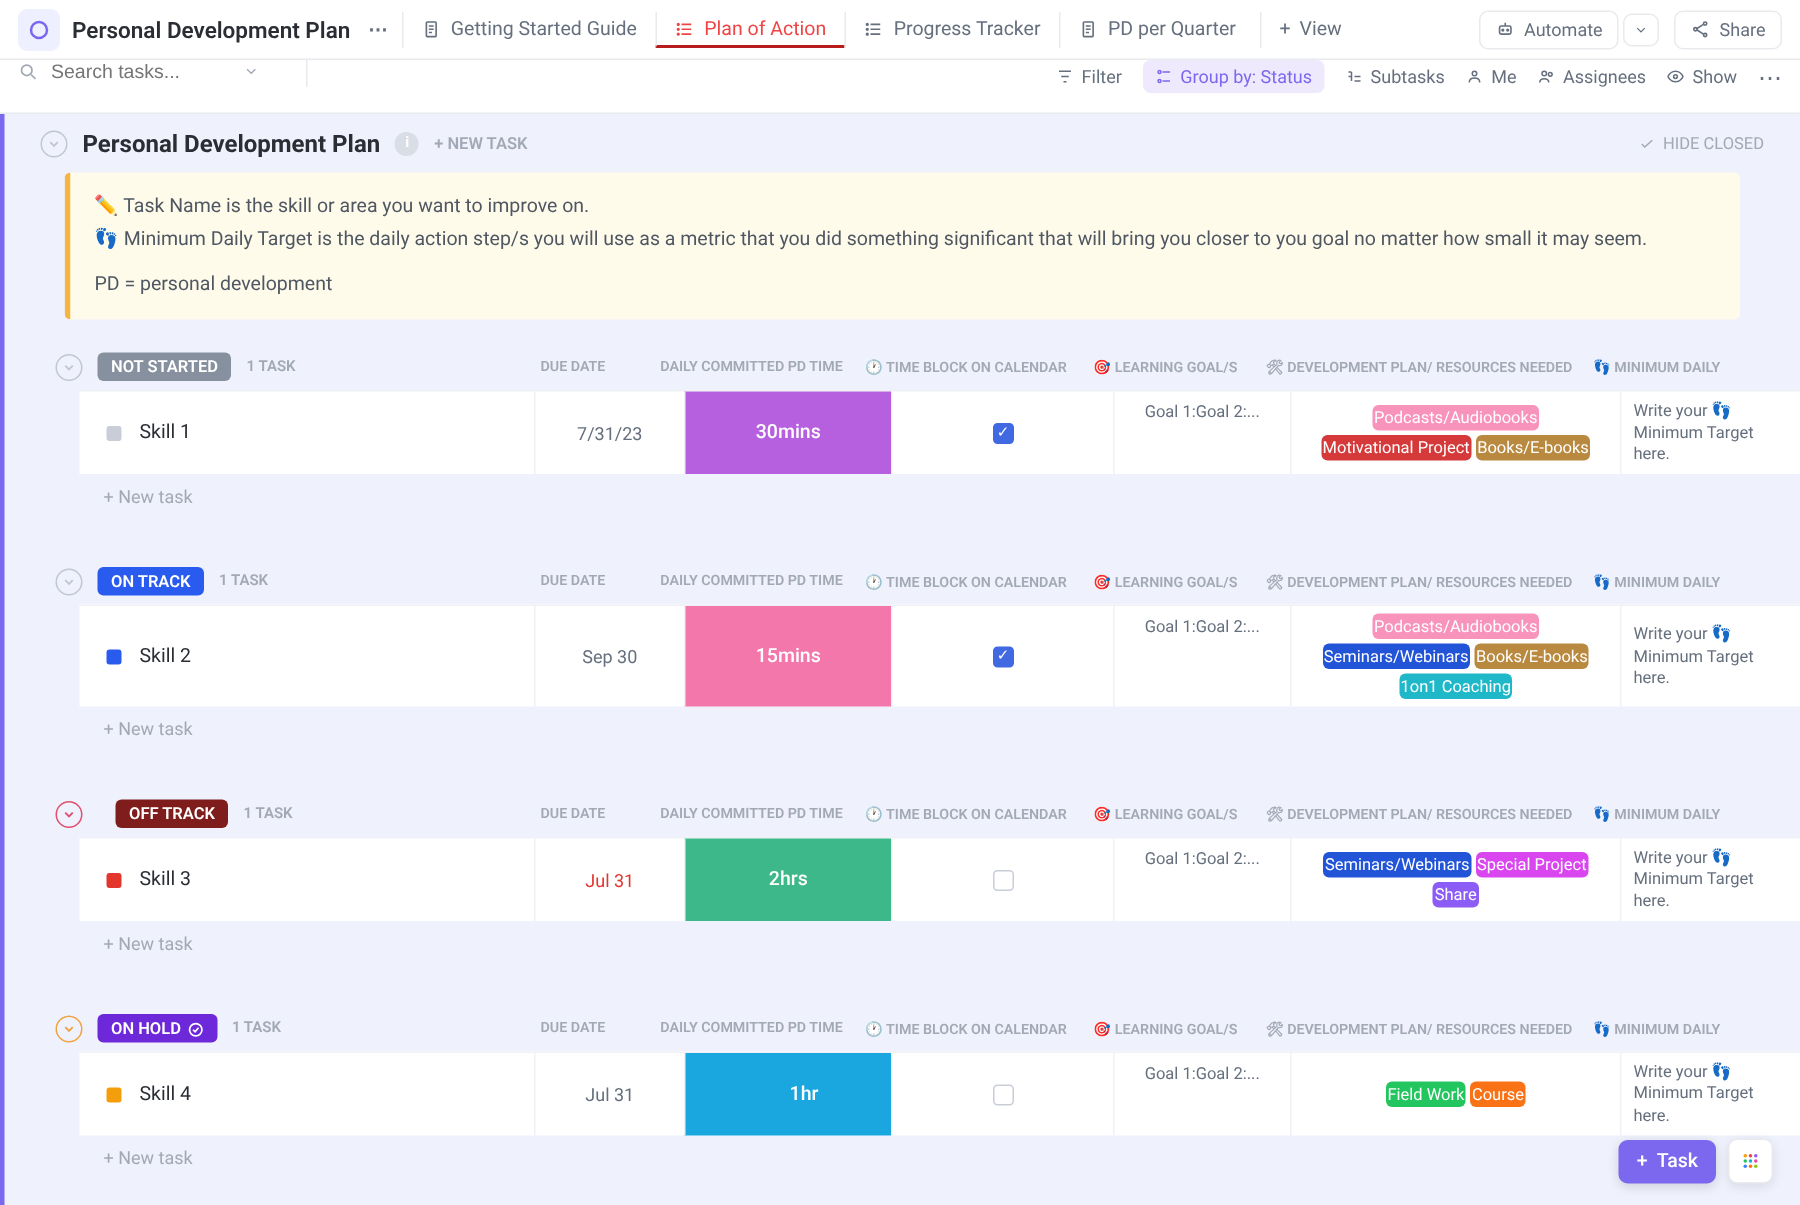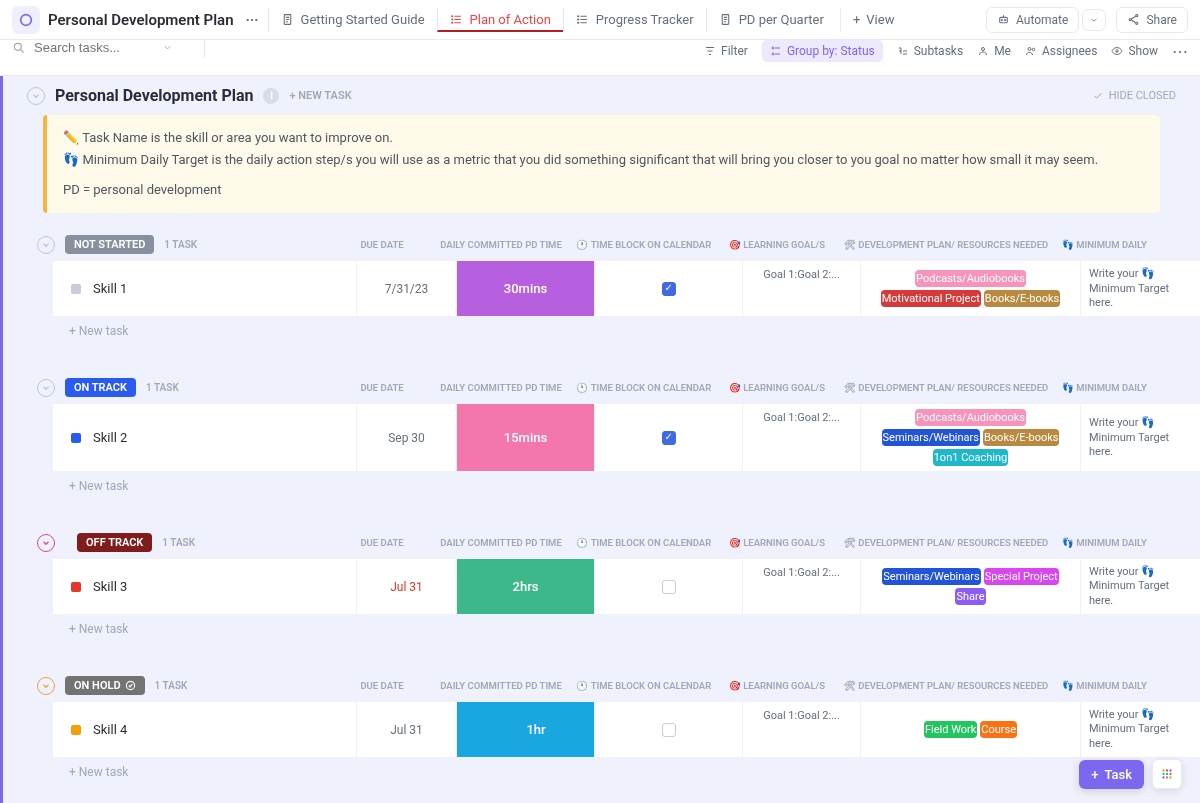--- a/index.html
+++ b/index.html
@@ -36,21 +36,21 @@
 .hide-closed { margin-left: auto; color: #a2a9b5; font-size: 11px; display: flex; align-items: center; gap: 5px; cursor: pointer; }
 
 .note-box { margin: 4px 40px 18px 40px; background: #fffbeb; border-left: 4px solid #f5b53f; border-radius: 4px; padding: 12px 16px; font-size: 13px; color: #4f5762; line-height: 1.7; }
 
 .group { margin: 6px 0 0 0; }
 .group-head { display: flex; align-items: center; padding: 4px 24px 6px 34px; gap: 10px; }
 .status-pill { padding: 3px 9px; border-radius: 4px; font-size: 11px; font-weight: 600; color: #fff; display: flex; align-items: center; gap: 4px; }
 .status-notstarted { background: #87909e; }
 .status-ontrack { background: #2a5bef; }
 .status-offtrack { background: #7f1d1d; margin-left: 12px; }
-.status-onhold { background: #737373; }
+.status-onhold { background: #6d28d9; align-items: flex-end; }
 .task-count { color: #a2a9b5; font-size: 10px; font-weight: 600; }
 
 .col-heads { display: flex; margin-left: auto; }
 .col-head { font-size: 9.5px; font-weight: 600; color: #a2a9b5; text-align: center; white-space: nowrap; overflow: hidden; }
 .c-due { width: 100px; }
 .c-time { width: 138px; }
 .c-block { width: 148px; }
 .c-goals { width: 118px; }
 .c-plan { width: 220px; }
 .c-min { width: 120px; text-align: left; padding-left: 6px; }

